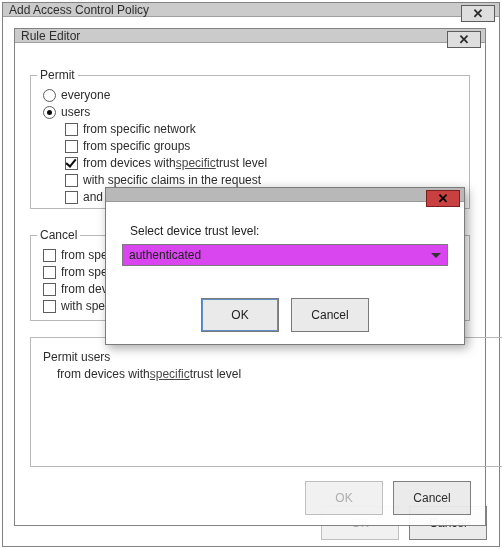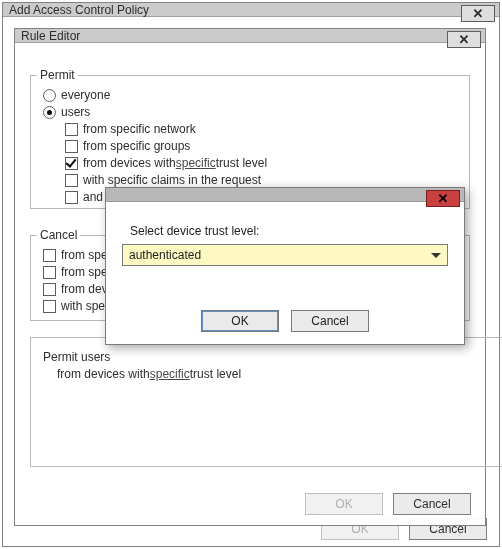--- a/index.html
+++ b/index.html
@@ -99,37 +99,37 @@
     color: #222;
   }
   .txt { color: #222; }
   .link { color: #1a3ea0; text-decoration: underline; cursor: pointer; }
   
   .btn {
     display: inline-flex;
     align-items: center; justify-content: center;
     height: 22px;
     min-width: 78px;
-    padding: 4px 10px;
+    padding: 16px 10px;
     background: #eaeaea;
     border: 1px solid #7a7a7a;
     color: #222;
     font-size: 12px;
   }
   .btn.def { box-shadow: 0 0 0 1px #5f8ec9 inset; }
   .btn.disabled {
     color: #aaa;
     border-color: #bcbcbc;
     background: #f1f1f1;
   }
   
   .dropdown {
     height: 22px;
     border: 1px solid #7a7a7a;
-    background: #fef9c3;
+    background: #d946ef;
     display: flex; align-items: center;
     padding: 0 22px 0 6px;
     position: relative;
     color: #222;
   }
   .dropdown::after {
     content: "";
     position: absolute;
     right: 6px; top: 8px;
     border: 5px solid transparent;

